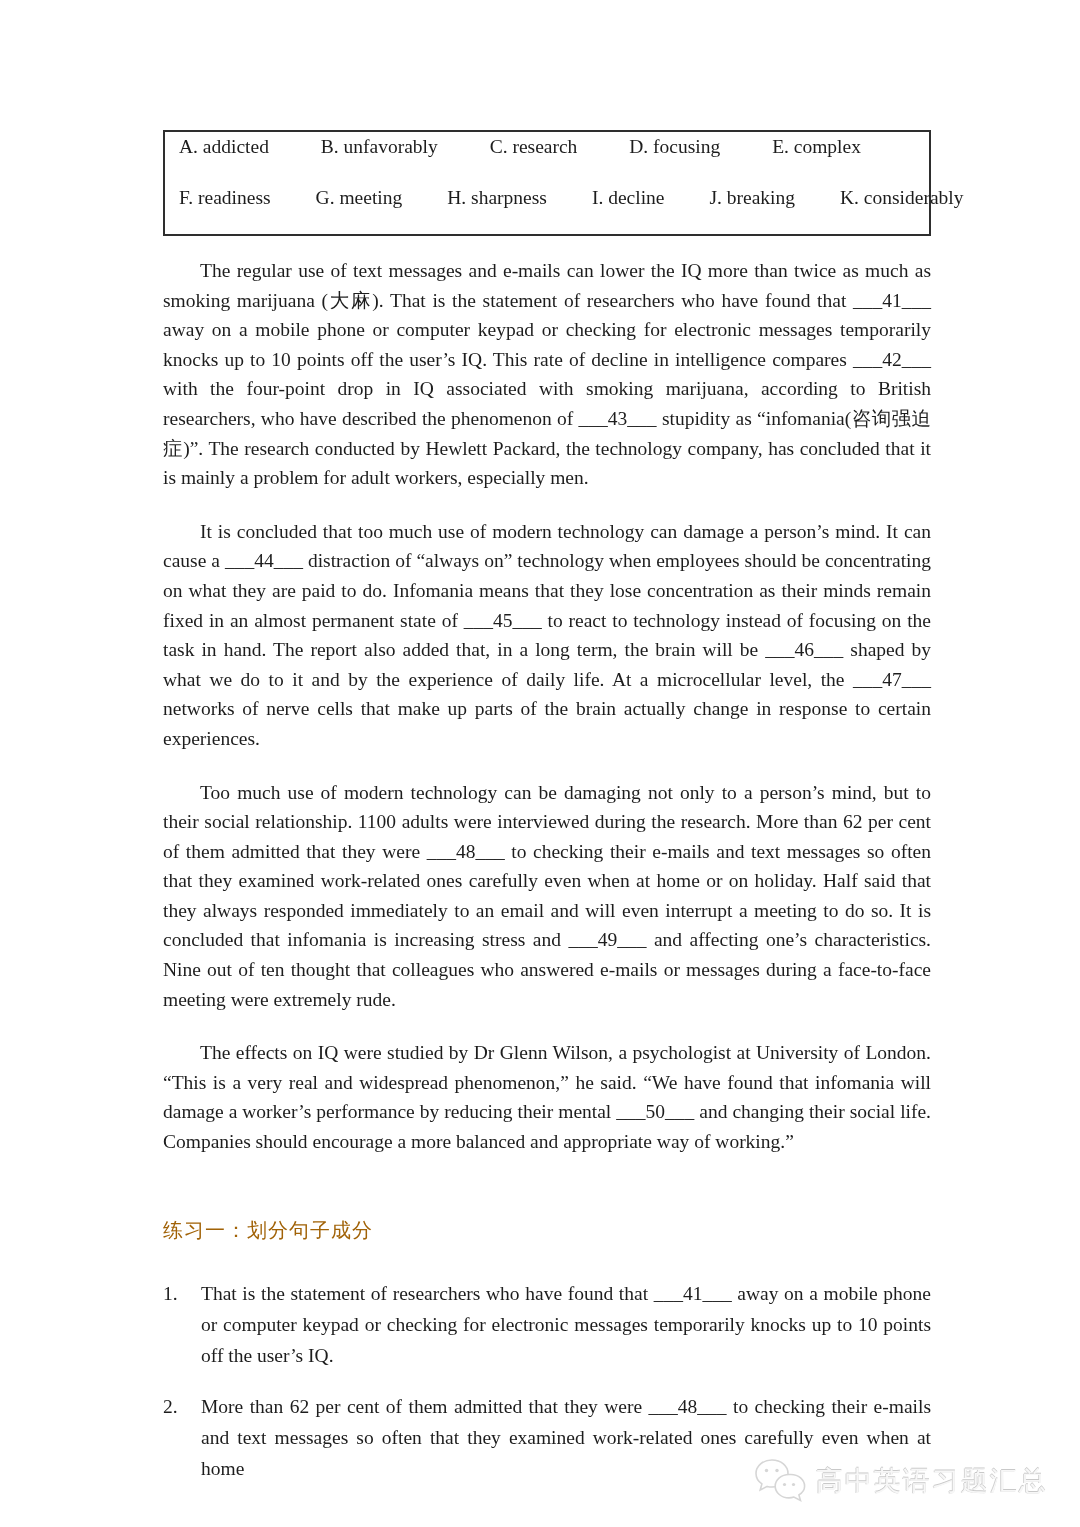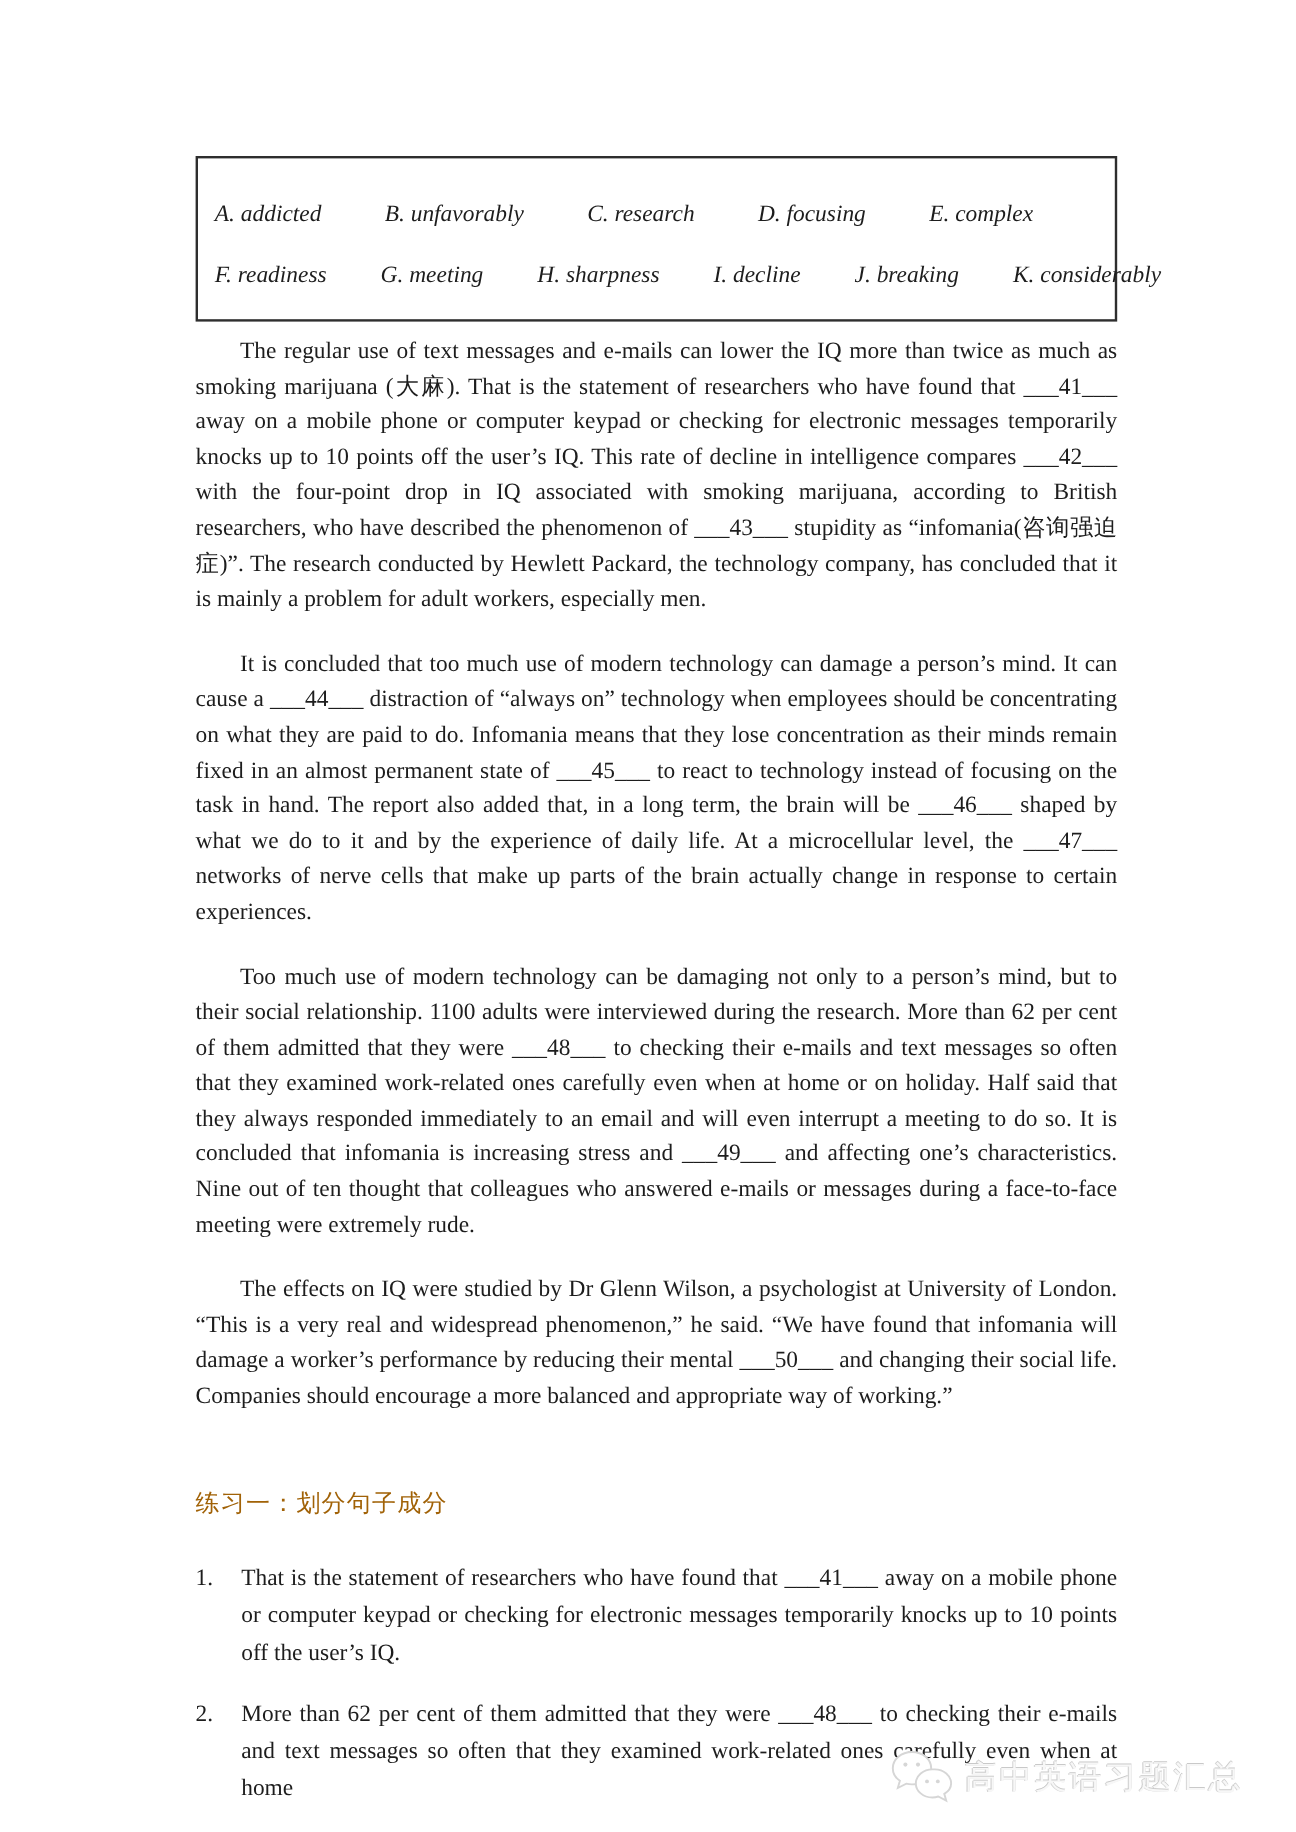--- a/index.html
+++ b/index.html
@@ -14,40 +14,39 @@
     overflow: hidden;
   }
   .content {
     position: absolute;
     left: 163px;
     top: 130px;
     width: 768px;
   }
   .options-box {
     border: 2px solid #2e2e2e;
-    padding: 32px 14px 22px 14px;
+    padding: 0 14px 22px 14px;
     font-size: 19.5px;
-    font-style: italic;
   }
   .opt-row {
     display: flex;
     justify-content: space-between;
     line-height: 29px;
     white-space: nowrap;
   }
   .opt-row-1 { padding-right: 54px; }
   .opt-row-2 { margin-top: 22px; padding-right: 4px; gap: 45px; }
   .para {
     margin-top: 24px;
     font-size: 19.5px;
     line-height: 29.6px;
     text-align: justify;
     text-indent: 37px;
   }
-  .para:first-of-type { margin-top: 10px; }
+  .para:first-of-type { margin-top: 20px; }
   .exercise-heading {
     margin-top: 60px;
     font-size: 20px;
     color: #a16207;
     letter-spacing: 1px;
   }
   .exercise-list { margin-top: 34px; }
   .list-item {
     position: relative;
     padding-left: 38px;
@@ -56,21 +55,21 @@
     text-align: justify;
     margin-top: 20px;
   }
   .list-item .num {
     position: absolute;
     left: 0;
     top: 0;
   }
   .watermark {
     position: absolute;
-    right: 44px;
+    right: 32px;
     bottom: 22px;
     display: flex;
     align-items: center;
     gap: 8px;
   }
   .wm-icon { display: inline-flex; }
   .wm-text {
     font-size: 27px;
     letter-spacing: 2px;
     color: #f7f7f7;

